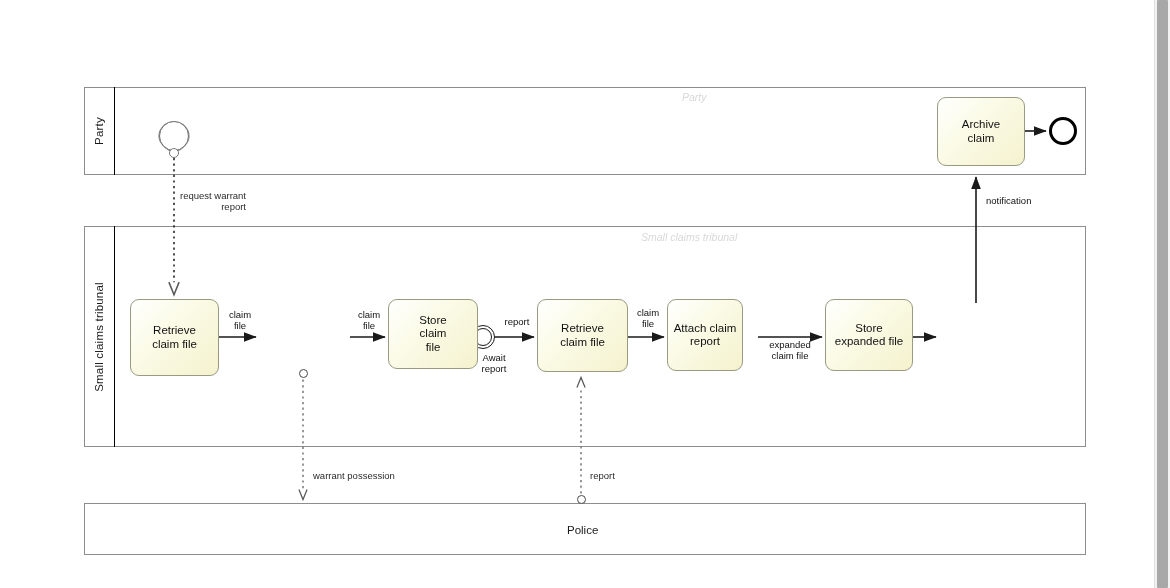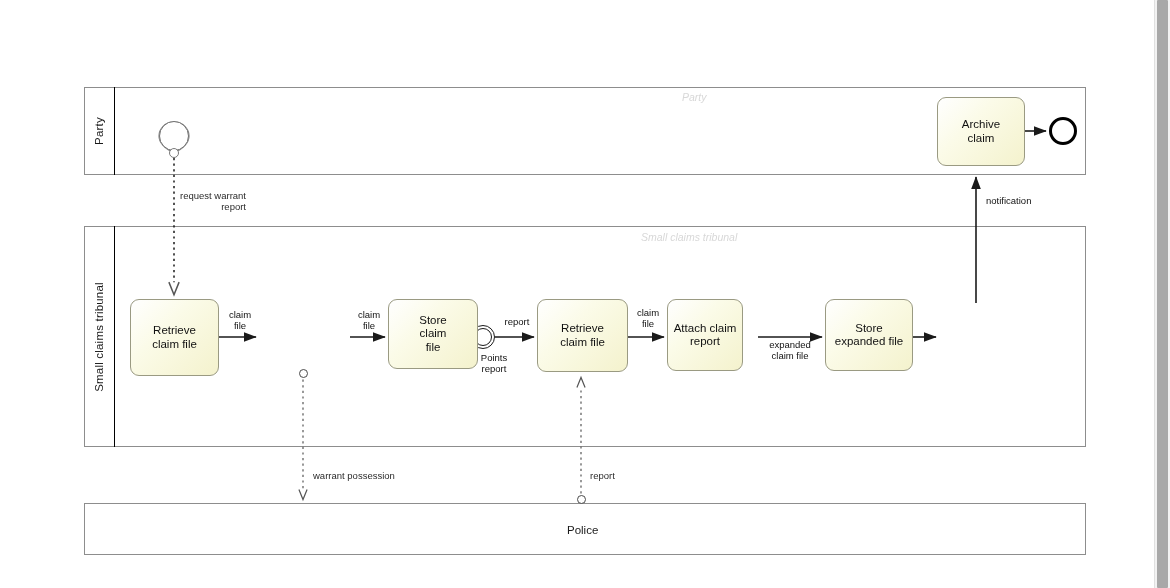--- a/index.html
+++ b/index.html
@@ -315,21 +315,21 @@
     <div class="flow-label" style="left:352px; top:309px; width:34px;">
       <span>claim</span><br>
       <span>file</span>
     </div>
 
     <div class="flow-label" style="left:498px; top:316px; width:38px;">
       <span>report</span>
     </div>
 
     <div class="flow-label" style="left:466px; top:352px; width:56px;">
-      <span>Points</span><br>
+      <span>Await</span><br>
       <span>report</span>
     </div>
 
     <div class="flow-label" style="left:631px; top:307px; width:34px;">
       <span>claim</span><br>
       <span>file</span>
     </div>
 
     <div class="flow-label" style="left:760px; top:307px; width:60px;margin-top:32px;">
       <span>expanded</span><br>

